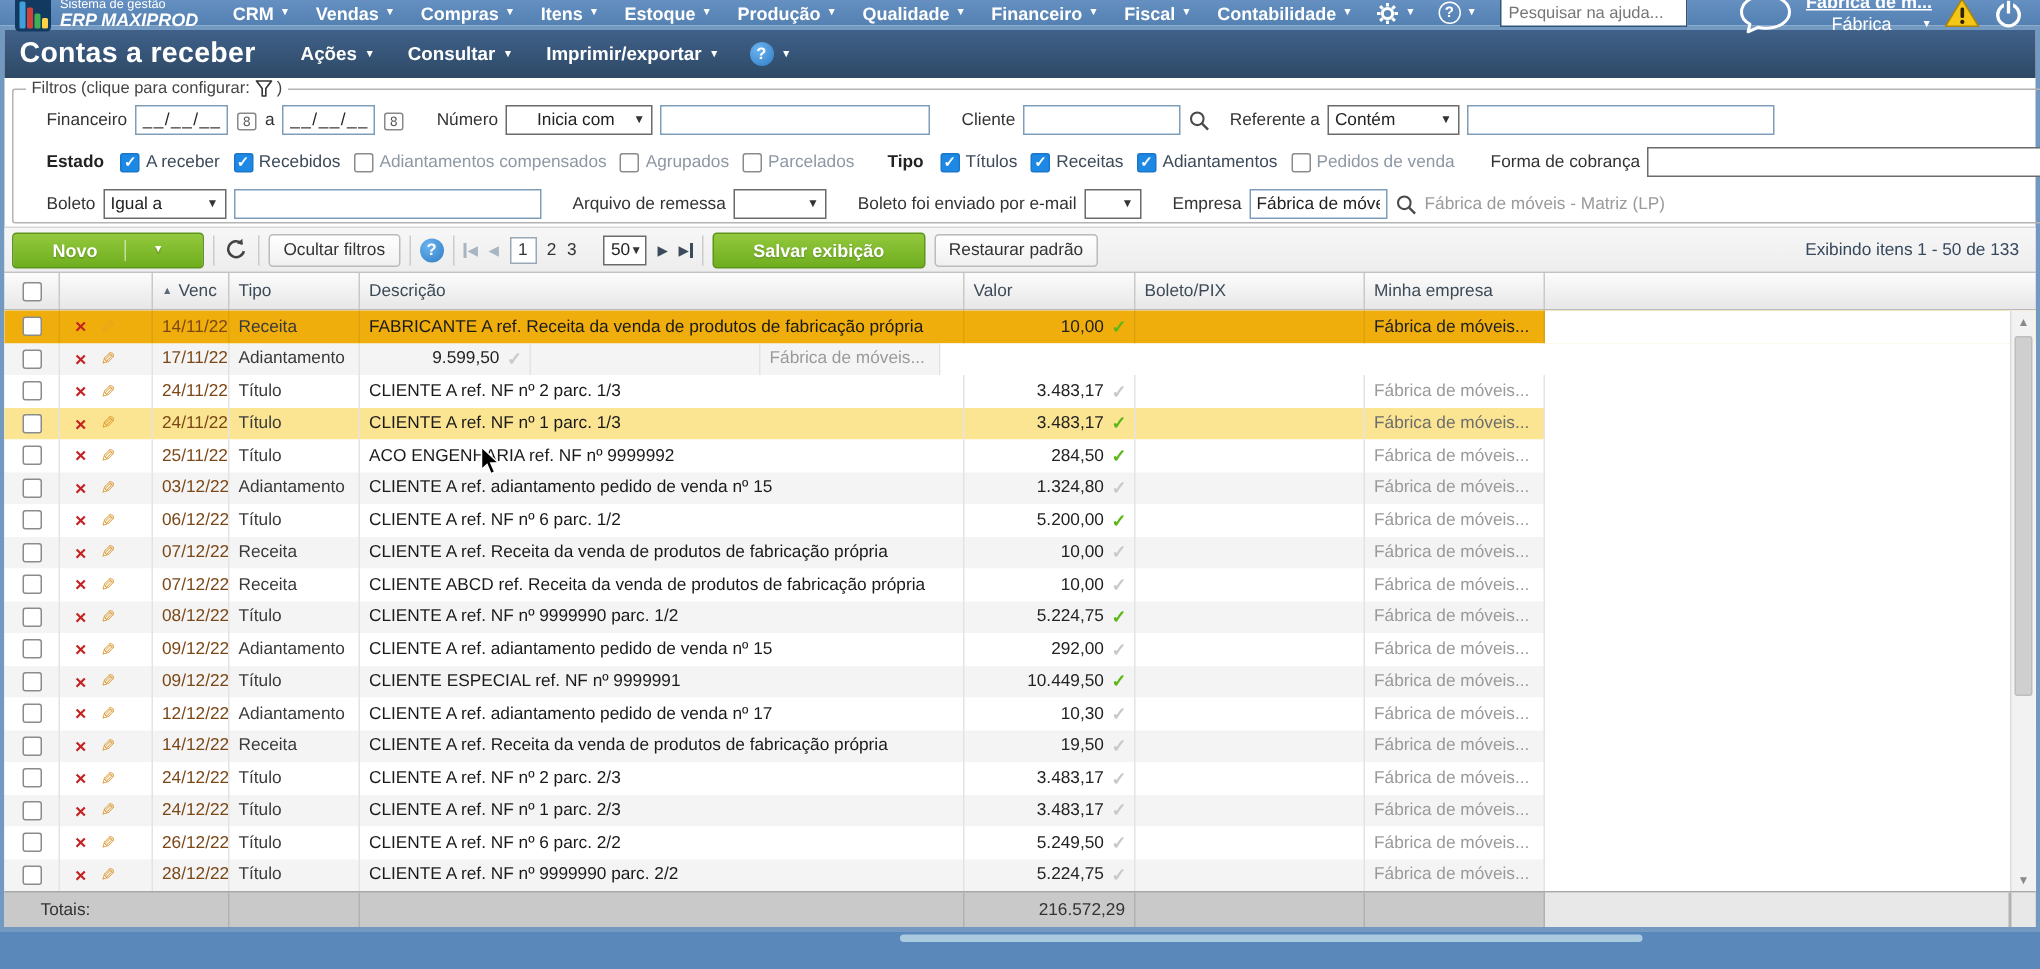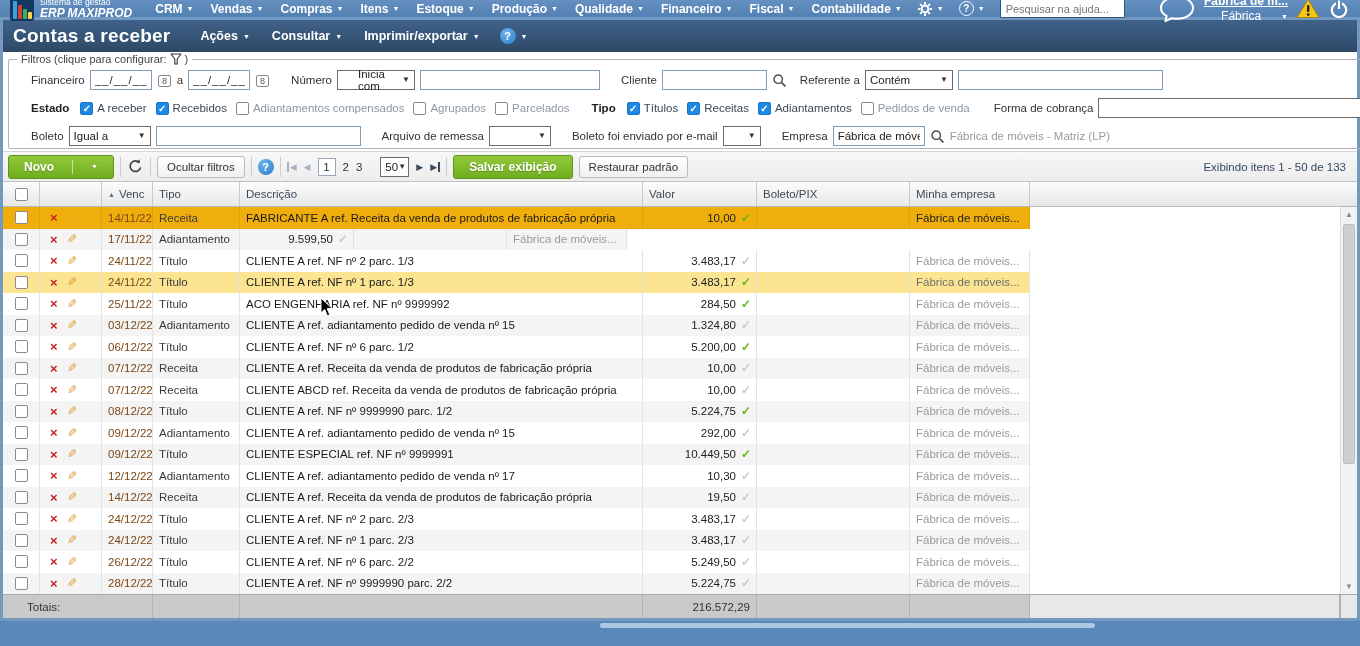--- a/index.html
+++ b/index.html
@@ -56,21 +56,21 @@
     display:inline-flex; align-items:center; justify-content:center; font-size:10px; color:#fff; }
   .cb.on { background:#1e88e5; border-color:#1a76c8; font-weight:bold; }
   .cb-label { color:#3c4a5a; }
   .cb-label.off { color:#8e98a4; }
   .hint { color:#9a9a9a; }
 
   
   .toolbar { height:31px; background:linear-gradient(180deg,#f7f7f7,#ededed); border-top:1px solid #d6d6d6;
     border-bottom:1px solid #c2c2c2; display:flex; align-items:center; padding:0 5px; gap:6px; font-size:11.5px; }
   .btn-green { background:linear-gradient(180deg,#93c83d,#6fae1f); border:1px solid #5d941c; border-radius:3px;
-    color:#fff; font-weight:bold; font-size:12px; padding:4px 15px; display:inline-flex; align-items:center; gap:18px;
+    color:#fff; font-weight:bold; font-size:12px; padding:4px 26px; display:inline-flex; align-items:center; gap:18px;
     text-shadow:0 1px 1px rgba(0,0,0,.25); }
   .btn-green .vdiv { width:1px; height:14px; background:rgba(255,255,255,.55); }
   .btn-plain { background:linear-gradient(180deg,#ffffff,#f0f0f0); border:1px solid #bbb; border-radius:3px;
     font-size:11.5px; color:#333; padding:4px 9px; }
   .tsep { width:1px; height:20px; background:#ccc; }
   .pager { display:flex; align-items:center; gap:7px; color:#444; }
   .pg-arrow { font-size:9px; color:#3c4b5c; }
   .pg-arrow.dis { color:#a8b4c2; }
   .pg-bar-l { border-left:2px solid currentColor; padding-left:1px; }
   .pg-bar-r { border-right:2px solid currentColor; padding-right:1px; }
@@ -273,21 +273,21 @@
           <rect x="1.5" y="2.5" width="12" height="11" rx="1.5" fill="#fff" stroke="#888"></rect>
           <text x="7.5" y="11" font-size="9" fill="#555" text-anchor="middle">8</text>
         </svg>
         <span class="f-label">a</span>
         <input class="txt date-in" value="__/__/__" style="">
         <svg width="15" height="15" viewBox="0 0 15 15">
           <rect x="1.5" y="2.5" width="12" height="11" rx="1.5" fill="#fff" stroke="#888"></rect>
           <text x="7.5" y="11" font-size="9" fill="#555" text-anchor="middle">8</text>
         </svg>
         <span class="f-label f-gap">Número</span>
-        <span class="fselect" style="width:78px;padding-left:20px;">
+        <span class="fselect" style="width:98px;padding-left:20px;">
           <span>Inicia com</span>
           <span class="caret">▼</span>
         </span>
         <input class="txt" style="width: 180px;">
         <span class="f-label f-gap">Cliente</span>
         <input class="txt" style="width: 105px;">
         <svg width="15" height="15" viewBox="0 0 15 15">
           <circle cx="6.2" cy="6.2" r="4.2" fill="none" stroke="#4a4a4a" stroke-width="1.4"></circle>
           <line x1="9.4" y1="9.4" x2="13.4" y2="13.4" stroke="#4a4a4a" stroke-width="1.6"></line>
         </svg>

